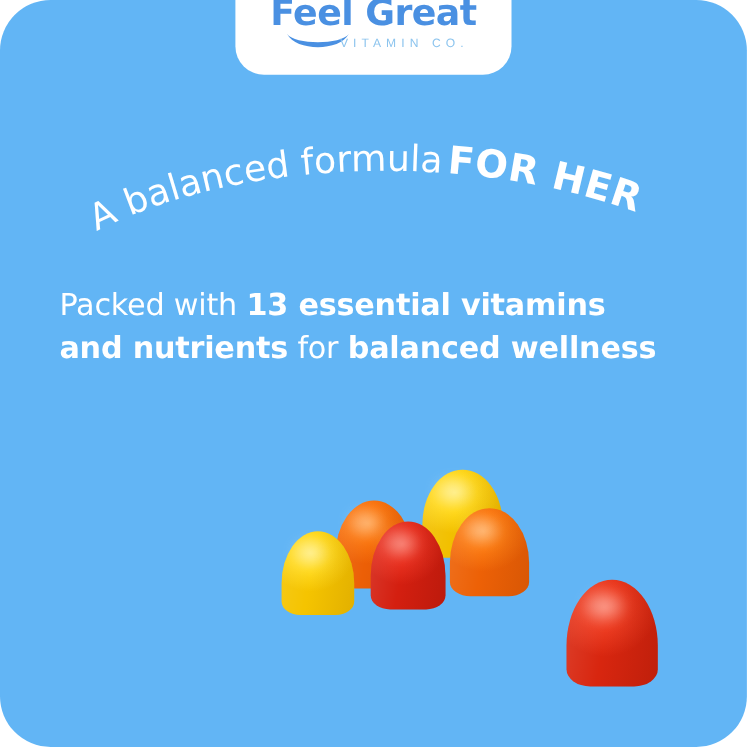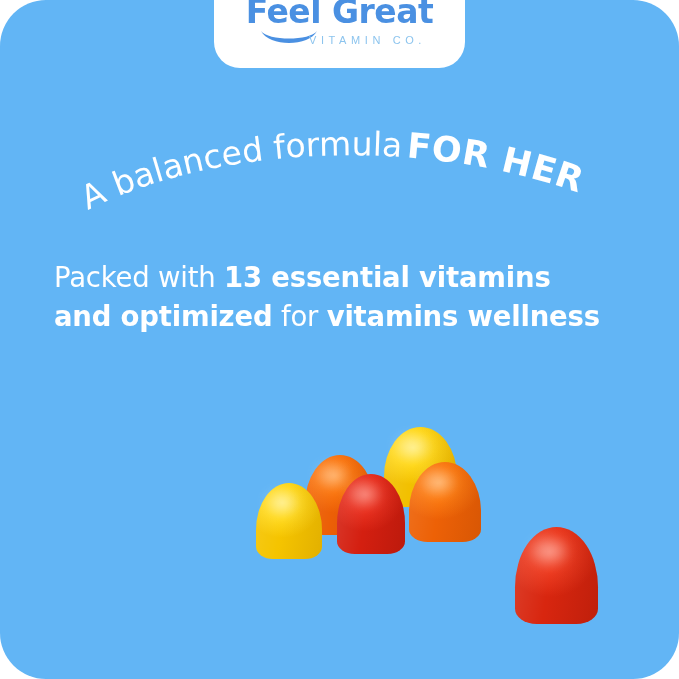--- a/index.html
+++ b/index.html
@@ -252,21 +252,21 @@
           </textPath>
         </text>
       </svg>
     </div>
 
     <div class="body-copy">
       <span class="body-line">
         <span>Packed with </span><b>13 essential vitamins</b>
       </span>
       <span class="body-line">
-        <b>and optimized</b><span> for </span><b>vitamins wellness</b>
+        <b>and nutrients</b><span> for </span><b>balanced wellness</b>
       </span>
     </div>
 
     <div class="gummies">
       <div class="gummy" id="g-yellow-back">
         <div class="body"></div>
         <div class="shade"></div>
         <div class="shine"></div>
       </div>
       <div class="gummy" id="g-orange-back">

